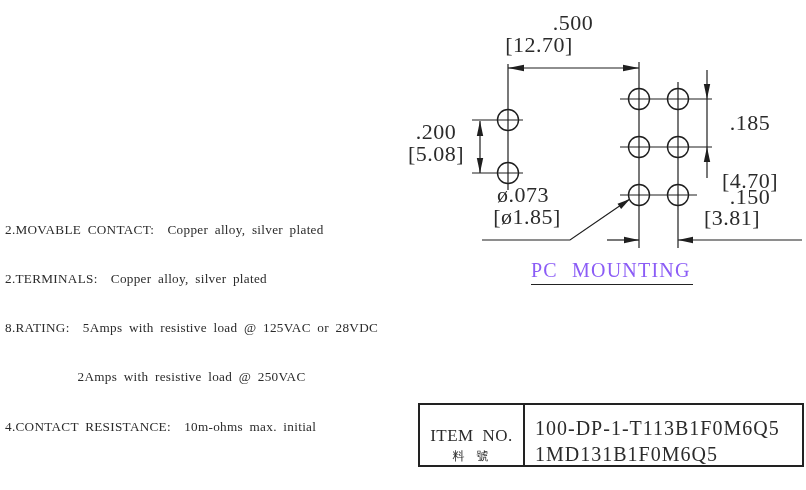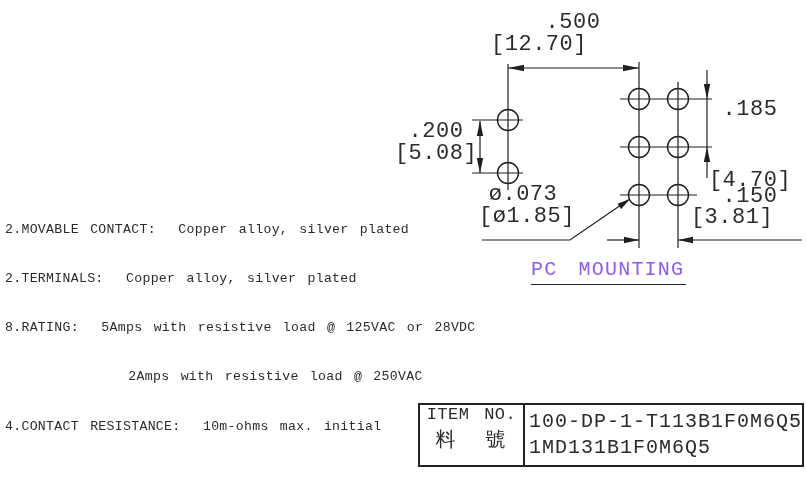--- a/index.html
+++ b/index.html
@@ -1,18 +1,18 @@
 <!DOCTYPE html>
 <html><head>
 <meta charset="utf-8">
 <style>
   html,body { margin:0; padding:0; background:#fff; }
   .canvas {
     position:relative; width:806px; height:490px; background:#ffffff;
-    font-family:Liberation Mono, monospace;
+    font-family:Liberation Serif, serif;
     color:#222; overflow:hidden;
   }
   svg { position:absolute; left:0; top:0; }
   .dim {
     position:absolute; transform:translateX(-50%);
     font-size:22px; line-height:1; white-space:nowrap;
     letter-spacing:0.5px; color:#2b2b2b;
   }
   .drawing-title {
     position:absolute; left:531px; top:260px;
@@ -27,28 +27,28 @@
     color:#2b2b2b; white-space:pre;
   }
   .item-table {
     position:absolute; left:418px; top:403px;
     width:386px; height:64px;
     border:2px solid #222; box-sizing:border-box;
     display:flex;
   }
   .item-table .label-cell {
     width:105px; border-right:2px solid #222; box-sizing:border-box;
-    display:flex; flex-direction:column; align-items:center; justify-content:flex-start;
+    display:flex; flex-direction:column; align-items:center; justify-content:flex-end;
     gap:2px;
   }
   .label-en { font-size:17px; letter-spacing:0.5px; word-spacing:4px; color:#2b2b2b; }
-  .label-zh { font-size:20px; letter-spacing:2px; color:#2b2b2b; white-space:pre; }
+  .label-zh { font-size:12px; letter-spacing:2px; color:#2b2b2b; white-space:pre; }
   .item-table .value-cell {
-    flex:1; display:flex; flex-direction:column; justify-content:center;
-    padding-left:4px; gap:4px;
+    flex:1; display:flex; flex-direction:column; justify-content:flex-end;
+    padding-left:10px; gap:4px;
   }
   .part-no { font-size:20px; line-height:1.1; letter-spacing:1px; color:#2b2b2b; white-space:nowrap; }
 </style>
 </head>
 <body>
 
 <div class="canvas">
 
   <svg width="806" height="490" viewBox="0 0 806 490">
     <g stroke="#1f1f1f" stroke-width="1.2" fill="none">
@@ -109,21 +109,21 @@
 
   <div class="dim" style="left:573px; top:12px;">.500</div>
   <div class="dim" style="left:539px; top:34px;">[12.70]</div>
 
   <div class="dim" style="left:436px; top:121px;">.200</div>
   <div class="dim" style="left:436px; top:143px;">[5.08]</div>
 
   <div class="dim" style="left:523px; top:184px;">ø.073</div>
   <div class="dim" style="left:527px; top:206px;">[ø1.85]</div>
 
-  <div class="dim" style="left:750px; top:99px;text-align:center;">.185</div>
+  <div class="dim" style="left:750px; top:112px;text-align:center;">.185</div>
   <div class="dim" style="left:750px; top:138px;margin-top:32px;">[4.70]</div>
 
   <div class="dim" style="left:750px; top:186px;">.150</div>
   <div class="dim" style="left:732px; top:207px;">[3.81]</div>
 
   <div class="drawing-title">PC MOUNTING</div>
 
   <div class="specs">
     <div>2.MOVABLE CONTACT:  Copper alloy, silver plated</div>
     <div>2.TERMINALS:  Copper alloy, silver plated</div>

